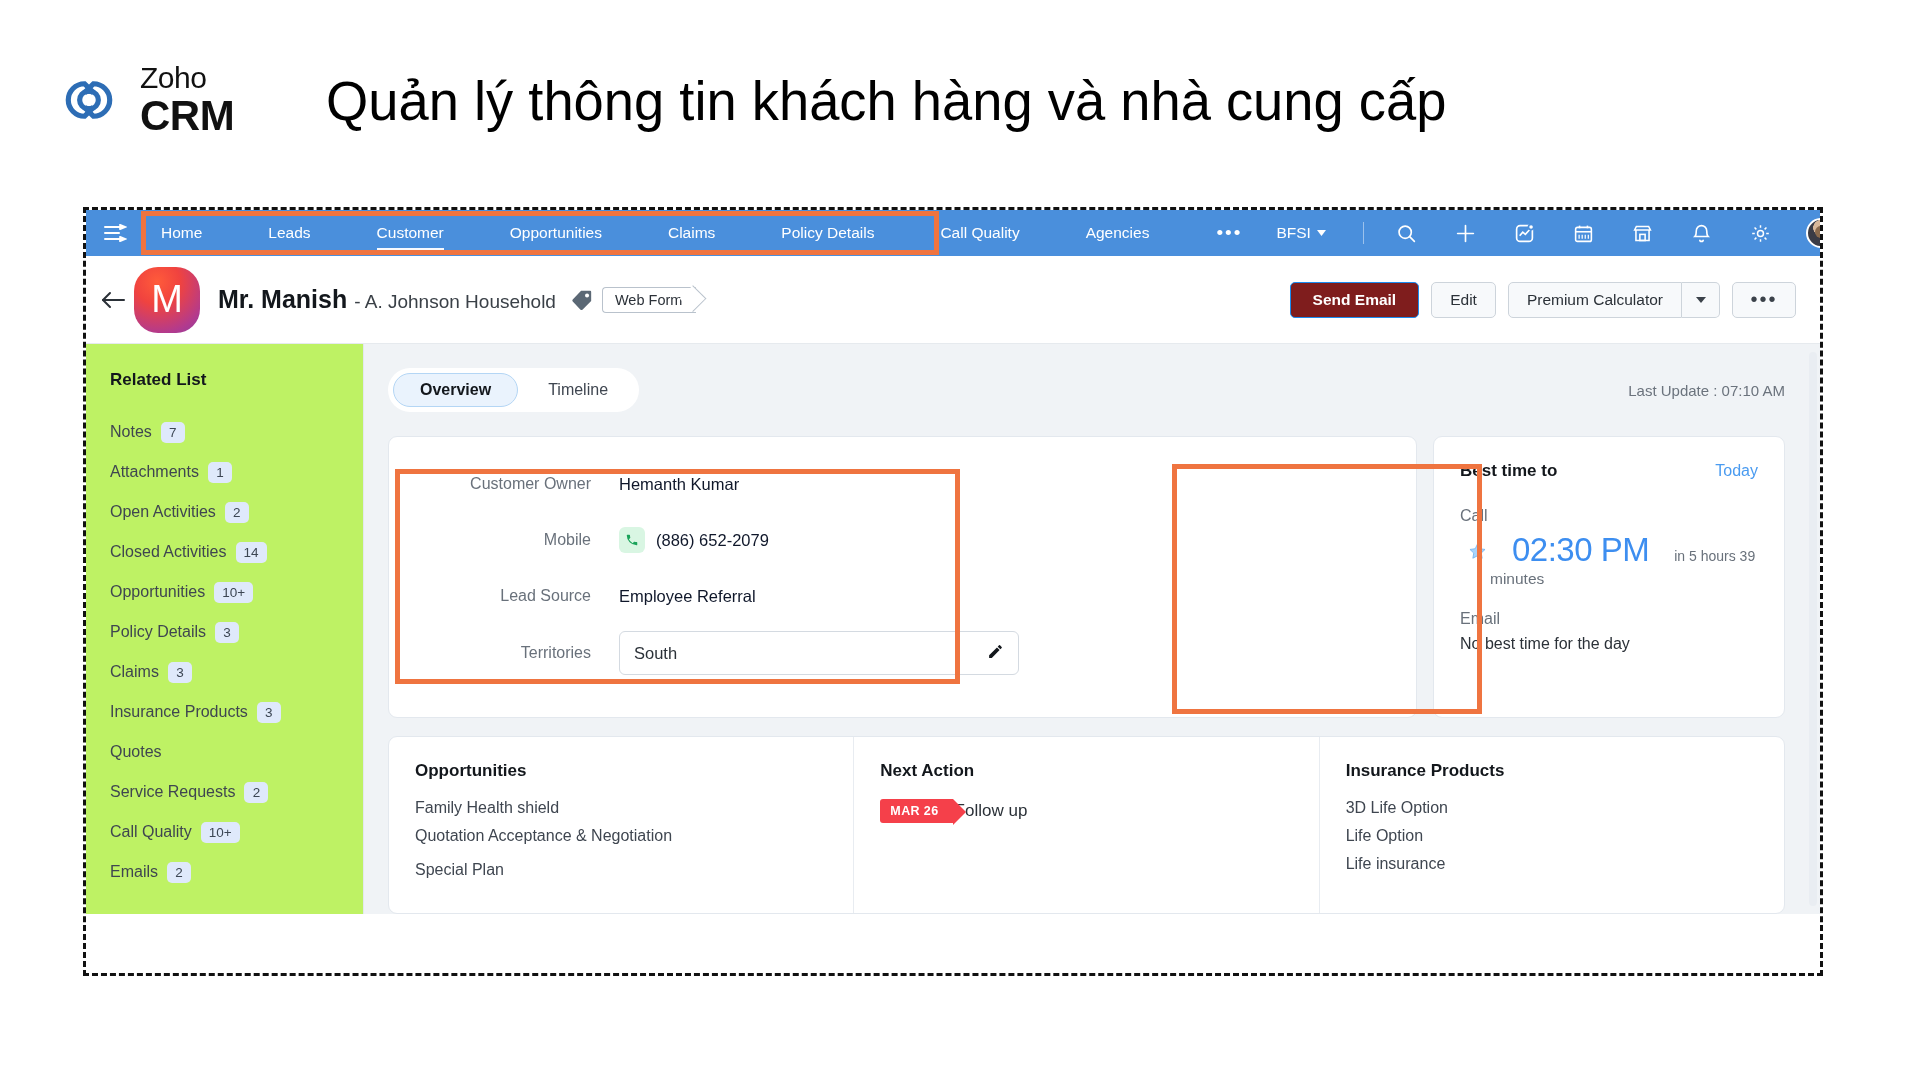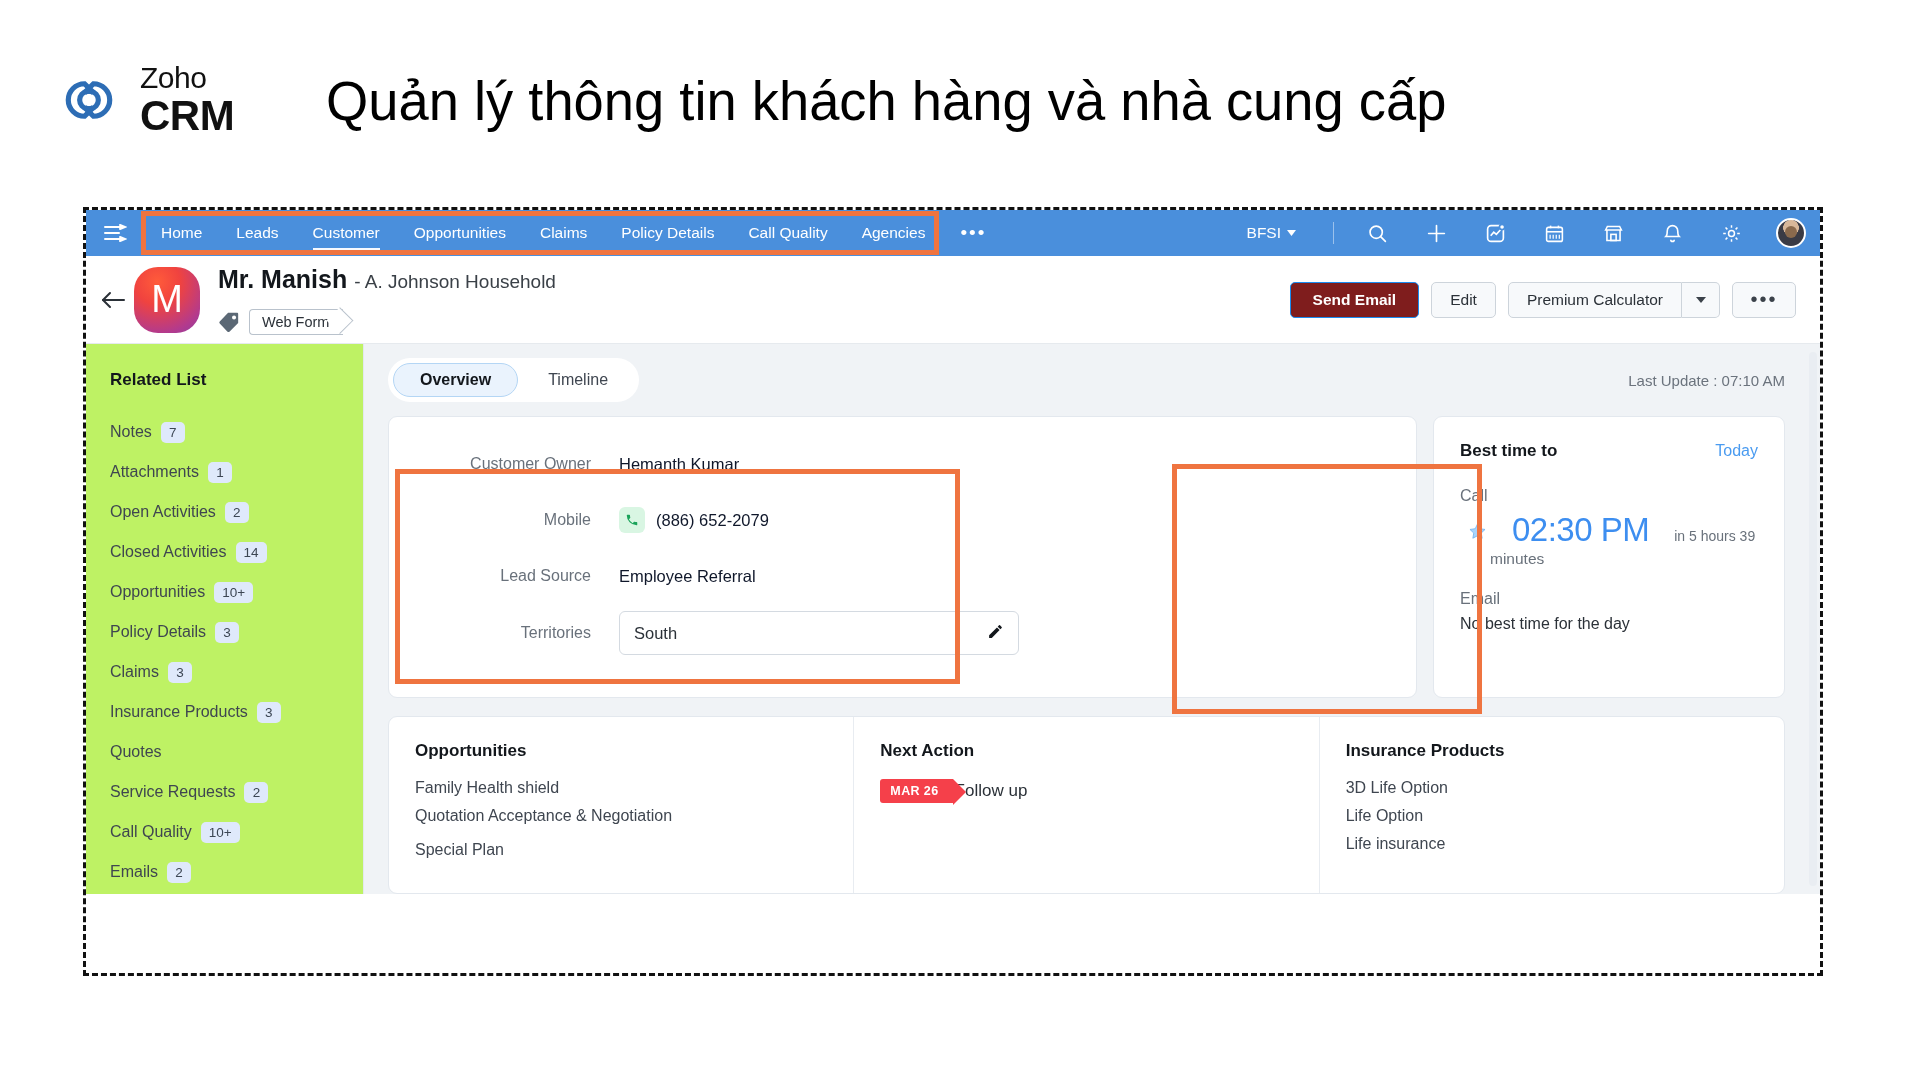--- a/index.html
+++ b/index.html
@@ -55,21 +55,21 @@
     background: #4a8fdc;
     display: flex; align-items: center;
     flex: none;
   }
   .hamburger {
     width: 58px; height: 46px;
     display: flex; align-items: center; justify-content: center;
     flex: none;
   }
   .nav-items {
-    display: flex; align-items: center; height: 50px;
+    display: flex; align-items: center; height: 50px; gap: 32px;
   }
   .nav-item {
     color: #ffffff;
     font-size: 15.5px;
     padding: 0 17px;
     height: 46px;
     display: flex; align-items: center;
     white-space: nowrap;
     position: relative;
   }
@@ -135,21 +135,21 @@
     margin-right: 4px;
   }
   .rec-avatar {
     width: 66px; height: 66px; flex: none;
     border-radius: 24px;
     background: radial-gradient(circle at 35% 22%, #ff5b3a 0%, #f0433f 34%, #b23a8e 78%, #8b3fa0 100%);
     display: flex; align-items: center; justify-content: center;
     color: #fff; font-size: 38px; font-weight: 400;
     margin-right: 18px;
   }
-  .rec-titles { display: flex; flex-direction: column; gap: 15px; }
+  .rec-titles { display: flex; gap: 15px; }
   .rec-name-row { display: flex; align-items: baseline; gap: 7px; }
   .rec-name { font-size: 25px; font-weight: 700; color: #13171c; }
   .rec-sub { font-size: 19px; color: #3a4047; font-weight: 400; }
   .tag-row { display: flex; align-items: center; gap: 9px; }
   .tag-chip {
     position: relative;
     border: 1px solid #b9c2cc; border-right: none;
     border-radius: 4px 0 0 4px;
     padding: 4px 14px 4px 12px;
     font-size: 14.5px; color: #2b3138; background: #fff;
@@ -200,21 +200,21 @@
   .sb-badge {
     background: #dfe9fb; color: #3c4654;
     border-radius: 5px; font-size: 13.5px;
     padding: 2px 8px; min-width: 24px; text-align: center;
     line-height: 17px;
   }
 
   
   .main { flex: 1; min-width: 0; display: flex; flex-direction: column; padding: 0 24px; }
   .main-top {
-    height: 72px; display: flex; align-items: center;
+    height: 92px; display: flex; align-items: center;
   }
   .tabs {
     background: #ffffff; border-radius: 22px;
     padding: 5px; display: flex; gap: 4px;
   }
   .tab {
     height: 34px; padding: 0 26px; border-radius: 18px;
     display: flex; align-items: center;
     font-size: 16px; color: #3f4650;
   }

